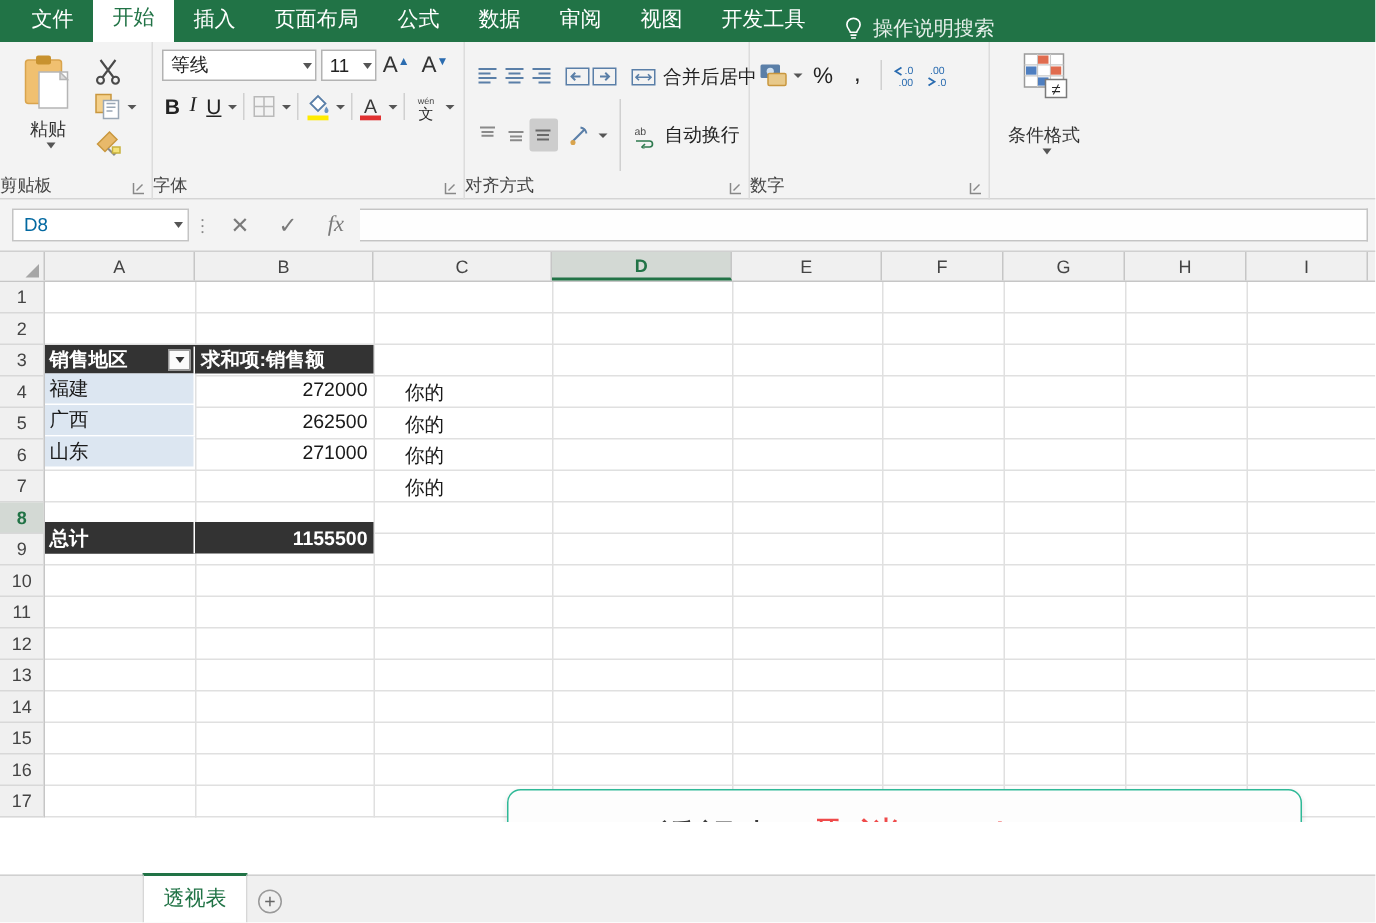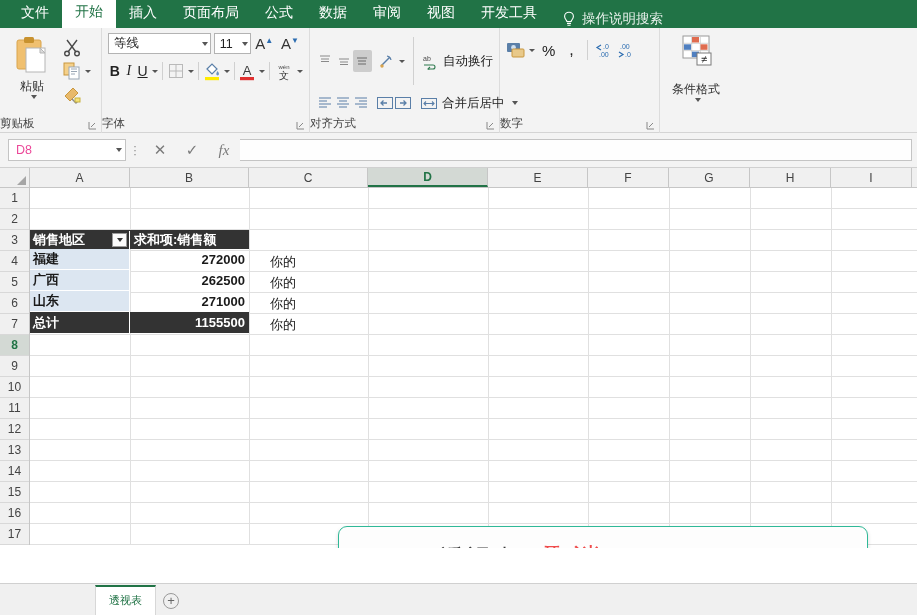--- a/index.html
+++ b/index.html
@@ -104,21 +104,21 @@
   .g-styles { width: 72px; align-items: center; }
   .cf-label { font-size: 12px; color: #333; margin-top: 2px; text-align: center;
               white-space: nowrap; }
 
   
   .fbar { height: 35px; background: #f3f3f3; display: flex; align-items: center;
           padding: 0 2px; border-bottom: 1px solid #d0d0d0; }
   .namebox {
     width: 118px; height: 22px; background: #fff; border: 1px solid #c4c4c4;
     margin-left: 6px; display: flex; align-items: center; justify-content: space-between;
-    padding: 0 3px 0 7px; font-size: 12.5px; color: #ec4899; cursor: text; gap: 32px;
+    padding: 0 3px 0 7px; font-size: 12.5px; color: #0369a1; cursor: text; gap: 32px;
   }
   .fbar-dots { width: 18px; text-align: center; color: #888; font-size: 12px;
                letter-spacing: 0; line-height: 4px; cursor: pointer; }
   .fbar-dots div { height: 4px; }
   .fbtn { width: 32px; height: 22px; display: flex; align-items: center;
           justify-content: center; color: #7a7a7a; font-size: 15px; cursor: pointer; }
   .fx { font-style: italic; font-family: "Liberation Serif", serif; font-size: 15px; }
   .finput { flex: 1; height: 22px; background: #fefefe; border: 1px solid #c4c4c4;
             border-left: none; margin-right: 3px; cursor: text; }
 
@@ -151,28 +151,28 @@
             height: 19px; display: flex; align-items: center; }
   .pt-hdr-a { width: 100px; padding-left: 3px; position: relative;
               display: flex; align-items: center; justify-content: space-between;
               border-right: 1px solid #fff; }
   .pt-hdr-b { width: 119px; padding-left: 4px; }
   .filt { width: 15px; height: 14px; background: #fbfbfb; border: 1px solid #9a9a9a;
           display: flex; align-items: center; justify-content: center; margin-right: 2px;
           cursor: pointer; }
   .filt i { width: 0; height: 0; border-left: 3.5px solid transparent;
             border-right: 3.5px solid transparent; border-top: 4px solid #333; display: block; }
-  .pt-row { height: 21px; display: flex; align-items: center; color: #1a1a1a; font-weight: bold; }
+  .pt-row { height: 21px; display: flex; align-items: center; color: #1a1a1a; }
   .pt-a { width: 100px; background: #dce6f1; height: 21px; display: flex;
           align-items: center; padding-left: 3px; border-bottom: 1px solid #ffffff;
           border-right: 1px solid #ffffff; }
   .pt-b { width: 119px; height: 21px; display: flex; align-items: center;
           justify-content: flex-end; padding-right: 4px; }
   .pt-total { height: 21px; display: flex; background: #333333; color: #fff;
-              font-weight: bold; }
+              font-weight: bold; margin-top: 36px; }
   .pt-total .pt-a { background: #333333; color: #fff; border-bottom: none;
                     border-right: 1px solid #ffffff; }
   .pt-total .pt-b { }
   .cellC { position: absolute; font-size: 13px; color: #1a1a1a; height: 21px;
            display: flex; align-items: center; padding-left: 19px; }
 
   
   .callout {
     position: absolute; left: 338px; top: 358px; width: 530px; height: 66px;
     background: #fdfdfd; border: 1.6px solid #2fb997; border-radius: 9px;
@@ -180,21 +180,21 @@
     box-shadow: 0 2px 4px rgba(0,0,0,0.14);
   }
   .co-a { font-size: 26px; color: #3a3a3a; }
   .co-b { font-size: 28px; color: #ef4b4b; }
 
   
   .sheetbar { position: absolute; left: 0; bottom: 0; width: 917px; height: 32px;
               background: #f0f0f0; border-top: 1px solid #d0d0d0;
               display: flex; align-items: flex-end; padding-left: 95px; }
   .sheettab {
-    background: #fff; font-size: 11px; color: #217346;
+    background: #fff; font-size: 14px; color: #217346;
     padding: 6px 13px 7px 13px; border-top: 2px solid #217346;
     border-left: 1px solid #d7d7d7; border-right: 1px solid #d7d7d7;
     cursor: pointer; margin-bottom: 0;
   }
   .addsheet { width: 30px; height: 28px; display: flex; align-items: center;
               justify-content: center; cursor: pointer; }
   .addsheet span { width: 16px; height: 16px; border: 1px solid #999; border-radius: 50%;
                    color: #666; font-size: 13px; line-height: 14px; text-align: center; }
 </style>
 </head>
@@ -326,20 +326,57 @@
         <span class="caret sm"></span>
       </div>
       <div class="group-label">字体</div>
       <svg class="dialog-launcher" viewBox="0 0 9 9">
         <path d="M1 1v7h7" stroke="#888" fill="none"></path>
           <path d="M3 6 L7 2" stroke="#888"></path>
       </svg>
     </div>
 
     <div class="group g-align">
+      <div class="row" style="margin-top:7px">
+        <div class="al-btn btn">
+          <svg width="18" height="16" viewBox="0 0 18 16">
+            <path d="M3 3h12M3 6h8M3 9h12M3 12h8" stroke="#5a7fa8" stroke-width="1.2"></path>
+          </svg>
+        </div>
+        <div class="al-btn btn">
+          <svg width="18" height="16" viewBox="0 0 18 16">
+            <path d="M3 3h12M5 6h8M3 9h12M5 12h8" stroke="#5a7fa8" stroke-width="1.2"></path>
+          </svg>
+        </div>
+        <div class="al-btn btn">
+          <svg width="18" height="16" viewBox="0 0 18 16">
+            <path d="M3 3h12M7 6h8M3 9h12M7 12h8" stroke="#5a7fa8" stroke-width="1.2"></path>
+          </svg>
+        </div>
+        <div class="al-btn btn" style="margin-left:6px">
+          <svg width="18" height="16" viewBox="0 0 18 16">
+            <rect x="1.5" y="2.5" width="15" height="11" fill="none" stroke="#5a7fa8"></rect>
+            <path d="M11 8 L5 8 M7.5 5.5 L5 8 l2.5 2.5" stroke="#5a7fa8" stroke-width="1.3" fill="none"></path>
+          </svg>
+        </div>
+        <div class="al-btn btn">
+          <svg width="18" height="16" viewBox="0 0 18 16">
+            <rect x="1.5" y="2.5" width="15" height="11" fill="none" stroke="#5a7fa8"></rect>
+            <path d="M6 8 L12 8 M9.5 5.5 L12 8 l-2.5 2.5" stroke="#5a7fa8" stroke-width="1.3" fill="none"></path>
+          </svg>
+        </div>
+        <div class="wrapitem">
+          <svg width="18" height="17" viewBox="0 0 18 17">
+            <rect x="1.5" y="3.5" width="15" height="10" fill="none" stroke="#5a7fa8"></rect>
+            <path d="M4 8.5h10M6 6.5 L4 8.5 l2 2M12 6.5 l2 2 -2 2" stroke="#5a7fa8" stroke-width="1.1" fill="none"></path>
+          </svg>
+          <span class="al-text">合并后居中</span>
+          <span class="caret"></span>
+        </div>
+      </div>
       <div class="row" style="padding-top:4px">
         <div class="al-btn btn">
           <svg width="18" height="16" viewBox="0 0 18 16">
             <path d="M4 3h10M5 6h8M5 8.5h8" stroke="#8a8a8a" stroke-width="1.2"></path>
           </svg>
         </div>
         <div class="al-btn btn">
           <svg width="18" height="16" viewBox="0 0 18 16">
             <path d="M4 6h10M5 9h8M5 11.5h8" stroke="#8a8a8a" stroke-width="1.2"></path>
           </svg>
@@ -358,57 +395,20 @@
         </div>
         <span class="caret sm"></span>
         <div class="sep" style="height:48px;margin:0 8px"></div>
         <div class="wrapitem" style="margin-left:0">
           <svg width="17" height="17" viewBox="0 0 17 17">
             <text x="1" y="8" font-size="7" fill="#4a4a4a" font-family="Liberation Sans">ab</text>
             <path d="M2 12h9a2 2 0 1 1 0 4H7" stroke="#2f7a4f" fill="none" stroke-width="1.1"></path>
             <path d="M8 14 l-2 2 2 2" stroke="#2f7a4f" fill="none" stroke-width="1.1"></path>
           </svg>
           <span class="al-text">自动换行</span>
-        </div>
-      </div>
-      <div class="row" style="margin-top:7px">
-        <div class="al-btn btn">
-          <svg width="18" height="16" viewBox="0 0 18 16">
-            <path d="M3 3h12M3 6h8M3 9h12M3 12h8" stroke="#5a7fa8" stroke-width="1.2"></path>
-          </svg>
-        </div>
-        <div class="al-btn btn">
-          <svg width="18" height="16" viewBox="0 0 18 16">
-            <path d="M3 3h12M5 6h8M3 9h12M5 12h8" stroke="#5a7fa8" stroke-width="1.2"></path>
-          </svg>
-        </div>
-        <div class="al-btn btn">
-          <svg width="18" height="16" viewBox="0 0 18 16">
-            <path d="M3 3h12M7 6h8M3 9h12M7 12h8" stroke="#5a7fa8" stroke-width="1.2"></path>
-          </svg>
-        </div>
-        <div class="al-btn btn" style="margin-left:6px">
-          <svg width="18" height="16" viewBox="0 0 18 16">
-            <rect x="1.5" y="2.5" width="15" height="11" fill="none" stroke="#5a7fa8"></rect>
-            <path d="M11 8 L5 8 M7.5 5.5 L5 8 l2.5 2.5" stroke="#5a7fa8" stroke-width="1.3" fill="none"></path>
-          </svg>
-        </div>
-        <div class="al-btn btn">
-          <svg width="18" height="16" viewBox="0 0 18 16">
-            <rect x="1.5" y="2.5" width="15" height="11" fill="none" stroke="#5a7fa8"></rect>
-            <path d="M6 8 L12 8 M9.5 5.5 L12 8 l-2.5 2.5" stroke="#5a7fa8" stroke-width="1.3" fill="none"></path>
-          </svg>
-        </div>
-        <div class="wrapitem">
-          <svg width="18" height="17" viewBox="0 0 18 17">
-            <rect x="1.5" y="3.5" width="15" height="10" fill="none" stroke="#5a7fa8"></rect>
-            <path d="M4 8.5h10M6 6.5 L4 8.5 l2 2M12 6.5 l2 2 -2 2" stroke="#5a7fa8" stroke-width="1.1" fill="none"></path>
-          </svg>
-          <span class="al-text">合并后居中</span>
-          <span class="caret"></span>
         </div>
       </div>
       <div class="group-label">对齐方式</div>
       <svg class="dialog-launcher" viewBox="0 0 9 9">
         <path d="M1 1v7h7" stroke="#888" fill="none"></path>
           <path d="M3 6 L7 2" stroke="#888"></path>
       </svg>
     </div>
 
     <div class="group g-num">

